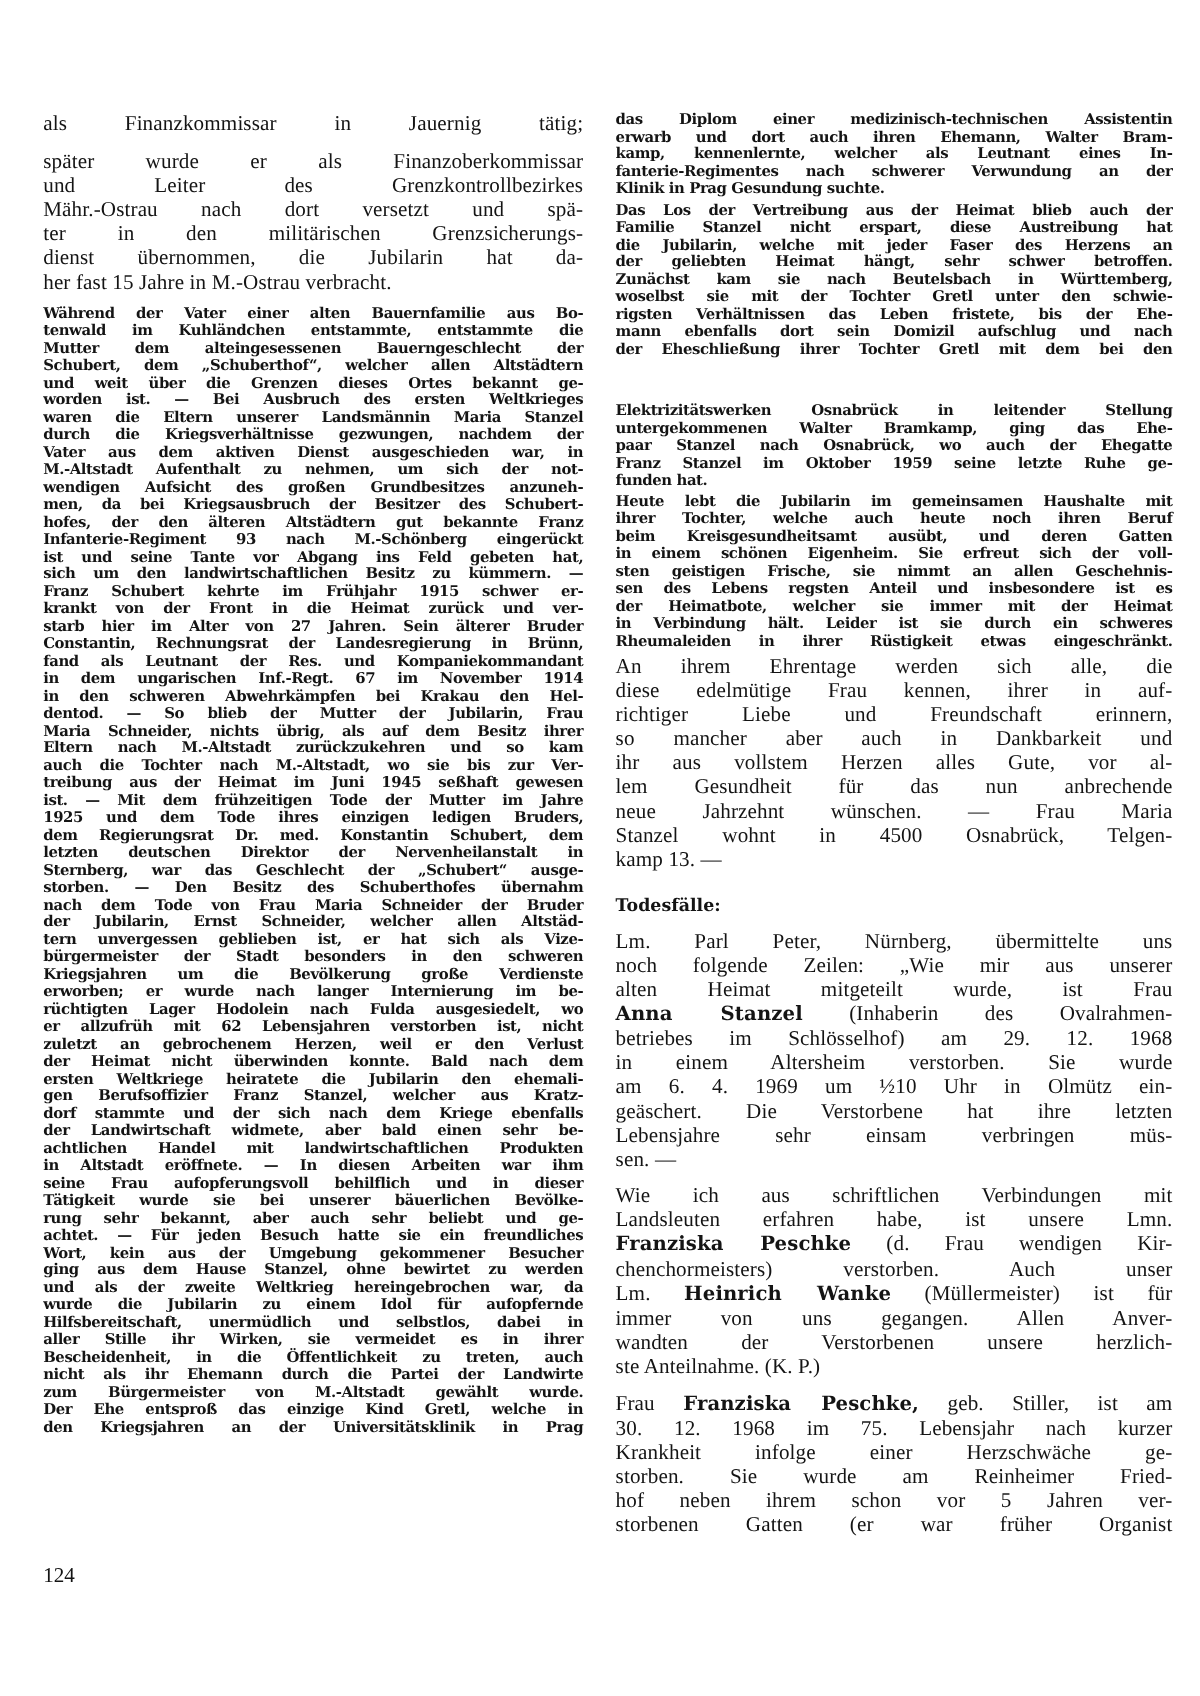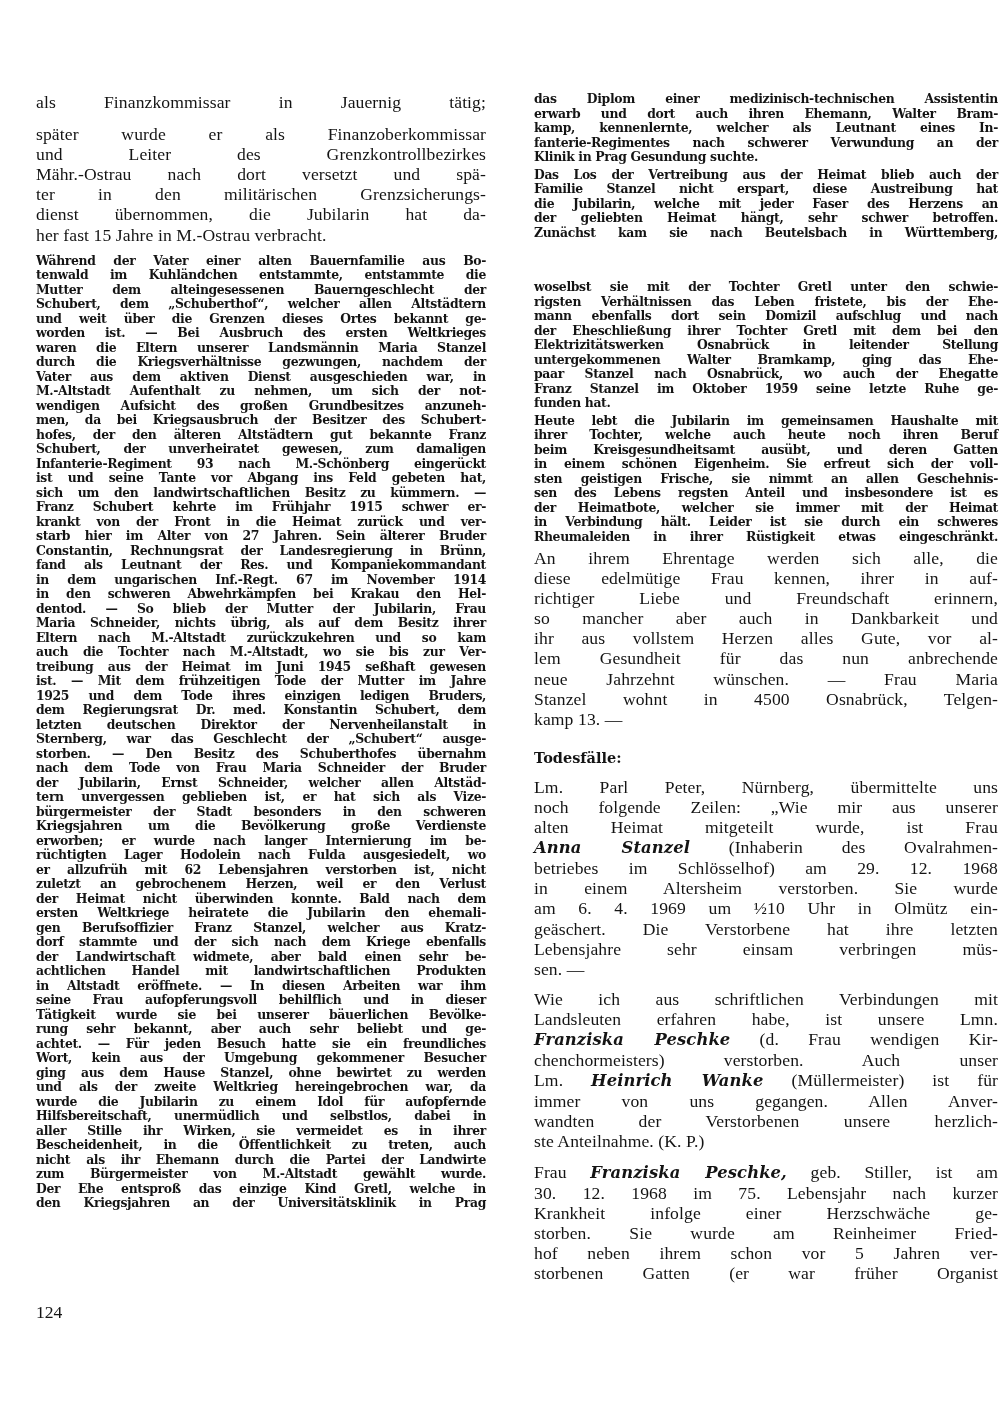--- a/index.html
+++ b/index.html
@@ -3,33 +3,33 @@
   <meta charset="utf-8">
   <style>
     html, body { margin: 0; padding: 0; background: #ffffff; }
     body {
       width: 1000px; height: 1413px; position: relative; overflow: hidden;
       color: #141414;
       font-family: "DejaVu Serif", "Liberation Serif", serif;
     }
     .col { position: absolute; top: 92px; }
     .col-left { left: 36px; width: 450px; }
-    .col-right { left: 534px; width: 464px; }
+    .col-right { left: 513px; width: 464px; }
     p { margin: 0; text-align: justify; hyphens: none; }
     .large {
       font-size: 17.6px; line-height: 20.1px; letter-spacing: 0.1px;
       font-family: "Liberation Serif", "DejaVu Serif", serif;
     }
     .gap-l { margin-top: 9px; }
     .gap-s { margin-top: 3px; }
     .heading {
       font-family: "DejaVu Serif", serif; font-weight: bold;
       font-size: 14.5px; line-height: 18px; margin-top: 20px; margin-bottom: 10px;
     }
-    b { font-weight: bold; font-family: "DejaVu Serif", serif; font-size: 0.93em; font-style: italic; }
+    b { font-weight: bold; font-family: "DejaVu Serif", serif; font-size: 0.93em; }
     .page-number {
       position: absolute; left: 36px; top: 1302px;
       font-family: "Liberation Serif", serif; font-size: 17.6px;
     }
     .line { display: block; text-align: justify; text-align-last: justify; white-space: nowrap; }
     .line.last { text-align-last: left; }
     .narrow { font-family: "DejaVu Serif", serif; font-size: 12.4px; line-height: 14.5px; font-weight: bold; letter-spacing: -0.35px; }
   </style>
 </head>
 <body>
@@ -52,21 +52,20 @@
       <span class="line" style="display: block;">Schubert, dem „Schuberthof“, welcher allen Altstädtern</span>
       <span class="line" style="display: block;">und weit über die Grenzen dieses Ortes bekannt ge-</span>
       <span class="line" style="display: block;">worden ist. — Bei Ausbruch des ersten Weltkrieges</span>
       <span class="line" style="display: block;">waren die Eltern unserer Landsmännin Maria Stanzel</span>
       <span class="line" style="display: block;">durch die Kriegsverhältnisse gezwungen, nachdem der</span>
       <span class="line" style="display: block;">Vater aus dem aktiven Dienst ausgeschieden war, in</span>
       <span class="line" style="display: block;">M.-Altstadt Aufenthalt zu nehmen, um sich der not-</span>
       <span class="line" style="display: block;">wendigen Aufsicht des großen Grundbesitzes anzuneh-</span>
       <span class="line" style="display: block;">men, da bei Kriegsausbruch der Besitzer des Schubert-</span>
       <span class="line" style="display: block;">hofes, der den älteren Altstädtern gut bekannte Franz</span>
-      <span class="line" style="display: block;">Schubert, der unverheiratet gewesen, zum damaligen</span>
       <span class="line" style="display: block;">Infanterie-Regiment 93 nach M.-Schönberg eingerückt</span>
       <span class="line" style="display: block;">ist und seine Tante vor Abgang ins Feld gebeten hat,</span>
       <span class="line" style="display: block;">sich um den landwirtschaftlichen Besitz zu kümmern. —</span>
       <span class="line" style="display: block;">Franz Schubert kehrte im Frühjahr 1915 schwer er-</span>
       <span class="line" style="display: block;">krankt von der Front in die Heimat zurück und ver-</span>
       <span class="line" style="display: block;">starb hier im Alter von 27 Jahren. Sein älterer Bruder</span>
       <span class="line" style="display: block;">Constantin, Rechnungsrat der Landesregierung in Brünn,</span>
       <span class="line" style="display: block;">fand als Leutnant der Res. und Kompaniekommandant</span>
       <span class="line" style="display: block;">in dem ungarischen Inf.-Regt. 67 im November 1914</span>
       <span class="line" style="display: block;">in den schweren Abwehrkämpfen bei Krakau den Hel-</span>
@@ -122,25 +121,25 @@
       <span class="line" style="display: block;">kamp, kennenlernte, welcher als Leutnant eines In-</span>
       <span class="line" style="display: block;">fanterie-Regimentes nach schwerer Verwundung an der</span>
       <span class="line last" style="display: block;">Klinik in Prag Gesundung suchte.</span>
     </p>
   <p class="narrow gap-s" id="r-p2">
       <span class="line" style="display: block;">Das Los der Vertreibung aus der Heimat blieb auch der</span>
       <span class="line" style="display: block;">Familie Stanzel nicht erspart, diese Austreibung hat</span>
       <span class="line" style="display: block;">die Jubilarin, welche mit jeder Faser des Herzens an</span>
       <span class="line" style="display: block;">der geliebten Heimat hängt, sehr schwer betroffen.</span>
       <span class="line" style="display: block;">Zunächst kam sie nach Beutelsbach in Württemberg,</span>
-      <span class="line" style="display: block; margin-top: 40px;">woselbst sie mit der Tochter Gretl unter den schwie-</span>
+      <span class="line" style="display: block;">woselbst sie mit der Tochter Gretl unter den schwie-</span>
       <span class="line" style="display: block;">rigsten Verhältnissen das Leben fristete, bis der Ehe-</span>
       <span class="line" style="display: block;">mann ebenfalls dort sein Domizil aufschlug und nach</span>
       <span class="line" style="display: block;">der Eheschließung ihrer Tochter Gretl mit dem bei den</span>
-      <span class="line" style="display: block;">Elektrizitätswerken Osnabrück in leitender Stellung</span>
+      <span class="line" style="display: block; margin-top: 37px;">Elektrizitätswerken Osnabrück in leitender Stellung</span>
       <span class="line" style="display: block;">untergekommenen Walter Bramkamp, ging das Ehe-</span>
       <span class="line" style="display: block;">paar Stanzel nach Osnabrück, wo auch der Ehegatte</span>
       <span class="line" style="display: block;">Franz Stanzel im Oktober 1959 seine letzte Ruhe ge-</span>
       <span class="line last" style="display: block;">funden hat.</span>
     </p>
   <p class="narrow gap-s" id="r-p3">
       <span class="line" style="display: block;">Heute lebt die Jubilarin im gemeinsamen Haushalte mit</span>
       <span class="line" style="display: block;">ihrer Tochter, welche auch heute noch ihren Beruf</span>
       <span class="line" style="display: block;">beim Kreisgesundheitsamt ausübt, und deren Gatten</span>
       <span class="line" style="display: block;">in einem schönen Eigenheim. Sie erfreut sich der voll-</span>

